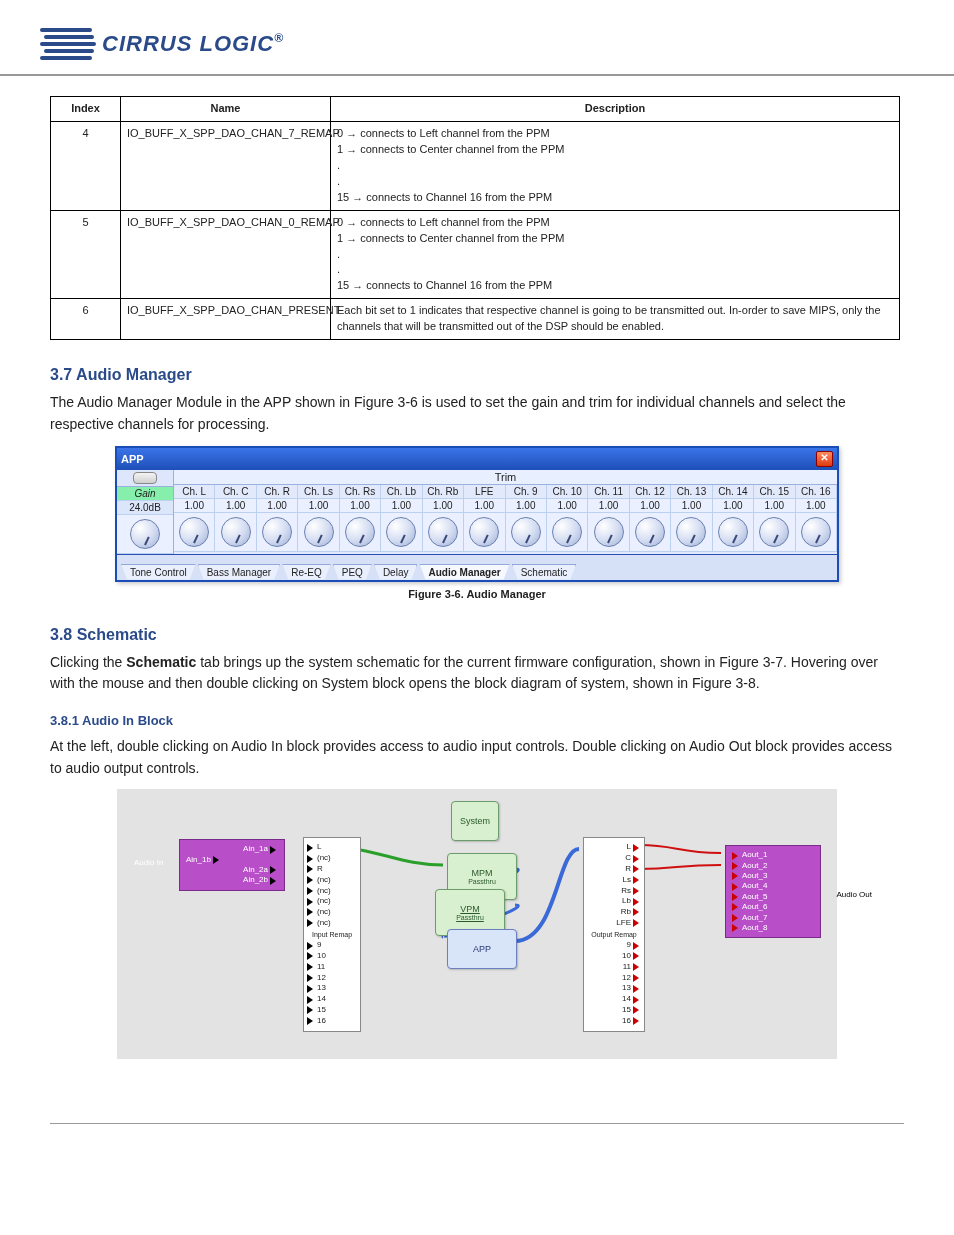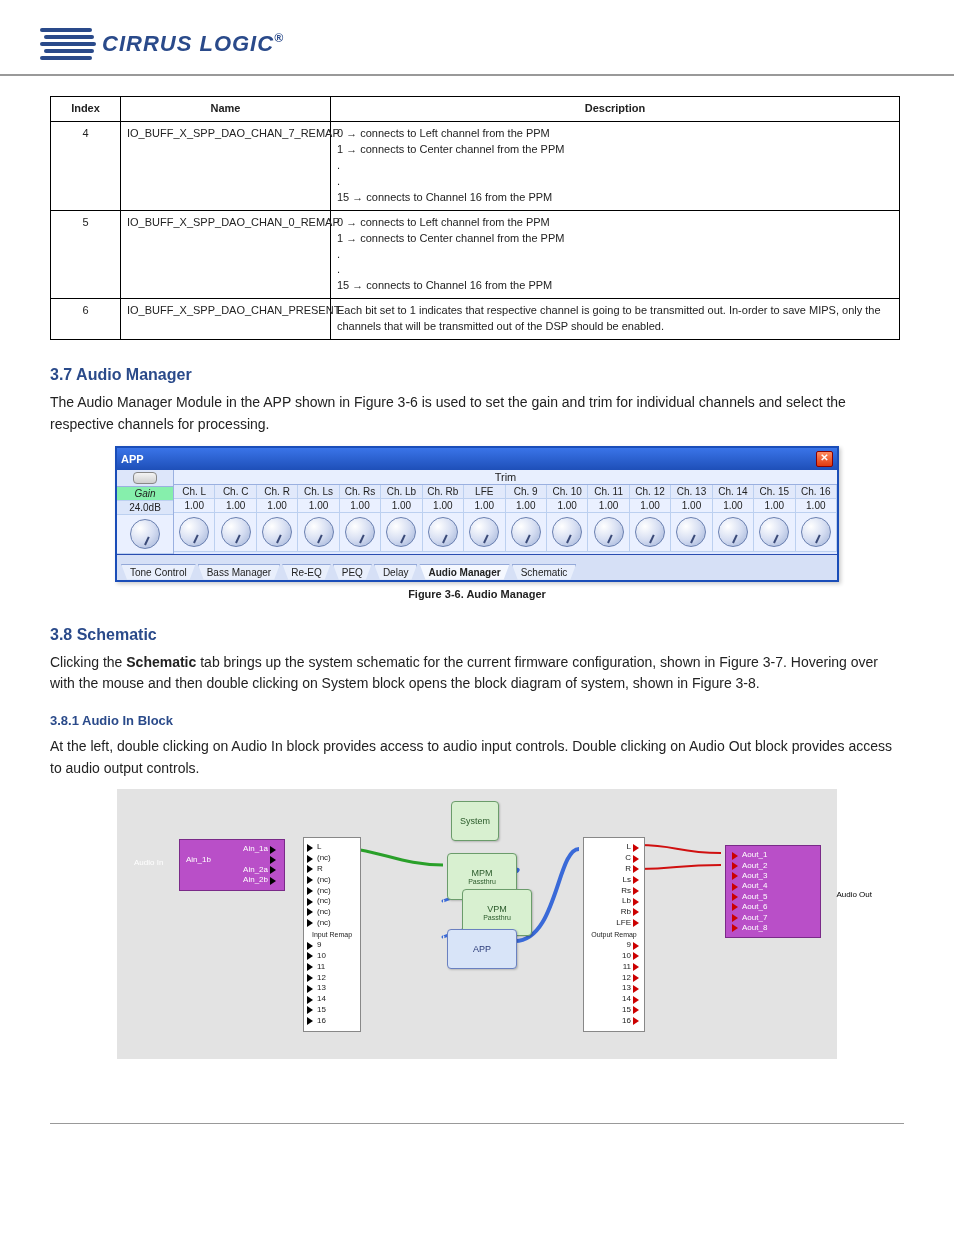--- a/index.html
+++ b/index.html
@@ -458,21 +458,21 @@
     <div class="sch-node" style="left:334px; top:12px;">
       <span>System</span>
     </div>
 
     <div class="sch-purple" style="left:62px; top:50px; width:92px;">
       <div id="ain-list">
           <div class="sch-row" style="justify-content: flex-end;">
             <span>Ain_1a</span>
             <span class="tri right" style="border-left-color:#000"></span>
           </div>
-          <div class="sch-row" style="justify-content: space-between;">
+          <div class="sch-row" style="justify-content: flex-start;">
             <span>Ain_1b</span>
             <span class="tri right" style="border-left-color:#000"></span>
           </div>
           <div class="sch-row" style="justify-content: flex-end;">
             <span>Ain_2a</span>
             <span class="tri right" style="border-left-color:#000"></span>
           </div>
           <div class="sch-row" style="justify-content: flex-end;">
             <span>Ain_2b</span>
             <span class="tri right" style="border-left-color:#000"></span>
@@ -547,21 +547,21 @@
           <span class="tri right"></span>
           <span>16</span>
         </div>
       </div>
 
     <div class="sch-node" style="left:330px; top:64px; width:52px;">
       <div>MPM</div>
       <div style="font-size:7px">Passthru</div>
     </div>
 
-    <div class="sch-node" style="left:345px; top:100px; width:52px;">
+    <div class="sch-node" style="left:318px; top:100px; width:52px;text-decoration:underline;">
       <div>VPM</div>
       <div style="font-size:7px">Passthru</div>
     </div>
 
     <div class="sch-node" style="left:330px; top:140px; width:52px; background:#d8e4f8; border-color:#6a80c0; color:#2a3a78;">
       <div>APP</div>
     </div>
 
     <div class="sch-block out" id="out-remap" style="left:466px; top:48px; width:54px;">
         <div class="sch-row">

